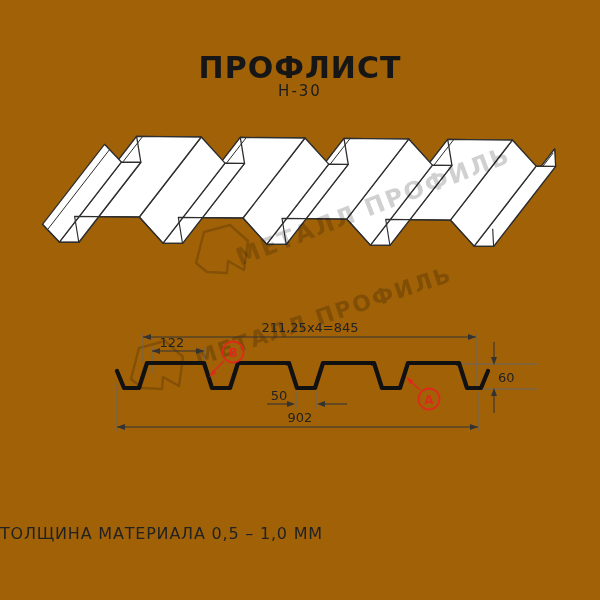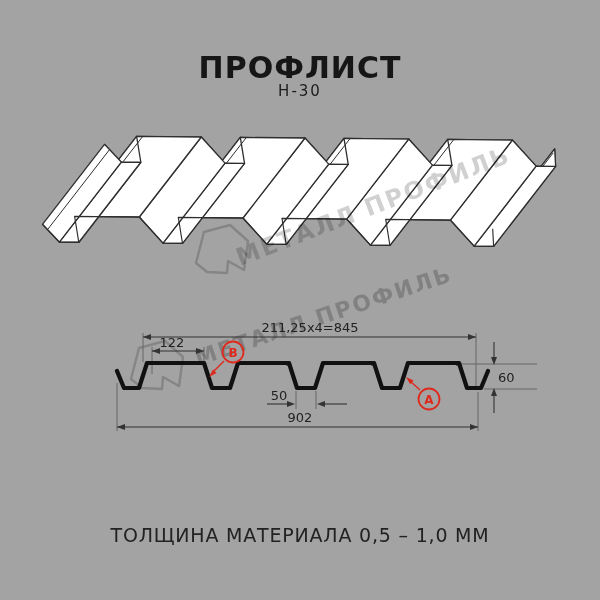--- a/index.html
+++ b/index.html
@@ -1,23 +1,23 @@
 <!DOCTYPE html>
 <html style="--red: #dd2a1c;"><head>
 <meta charset="utf-8">
 <style>
   html,body{margin:0;padding:0;background:#ffffff;}
-  .page{position:relative;width:600px;height:600px;background:#a3a3a3;overflow:hidden;
+  .page{position:relative;width:600px;height:600px;background:#a16207;overflow:hidden;
         font-family:"DejaVu Sans","Liberation Sans",sans-serif;}
   .title{position:absolute;top:50px;left:0;width:600px;text-align:center;
          font-size:30px;font-weight:bold;color:#161616;letter-spacing:1px;}
   .subtitle{position:absolute;top:82px;left:0;width:600px;text-align:center;
          font-size:15px;color:#1c1c1c;letter-spacing:2px;}
-  .note{position:absolute;top:524px;left:0;width:600px;text-align:center;
-         font-size:19px;color:#222222;letter-spacing:0.8px;}
+  .note{position:absolute;top:524px;left:0;width:600px;
+         font-size:16px;color:#222222;letter-spacing:0.8px;}
   svg{position:absolute;left:0;top:0;}
   .face{fill:#ffffff;stroke:#2e2e2e;stroke-width:1.3;stroke-linejoin:round;}
   .edge{fill:none;stroke:#2e2e2e;stroke-width:1.15;stroke-linejoin:round;}
   .thinline{fill:none;stroke:#2e2e2e;stroke-width:1;}
   .wm-text{font-size:24px;font-weight:bold;letter-spacing:2px;fill:#000000;opacity:0.18;}
   .wm-text2{font-size:22px;font-weight:bold;letter-spacing:2px;fill:#000000;opacity:0.20;}
   .wm-logo{fill:none;stroke:#000000;opacity:0.18;stroke-width:2.4;stroke-linejoin:round;}
   .profile-thick{fill:none;stroke:#111111;stroke-width:4.2;stroke-linejoin:round;stroke-linecap:round;}
   .extline{stroke:#666666;stroke-width:1;}
   .dimline{stroke:#333333;stroke-width:1.1;}

